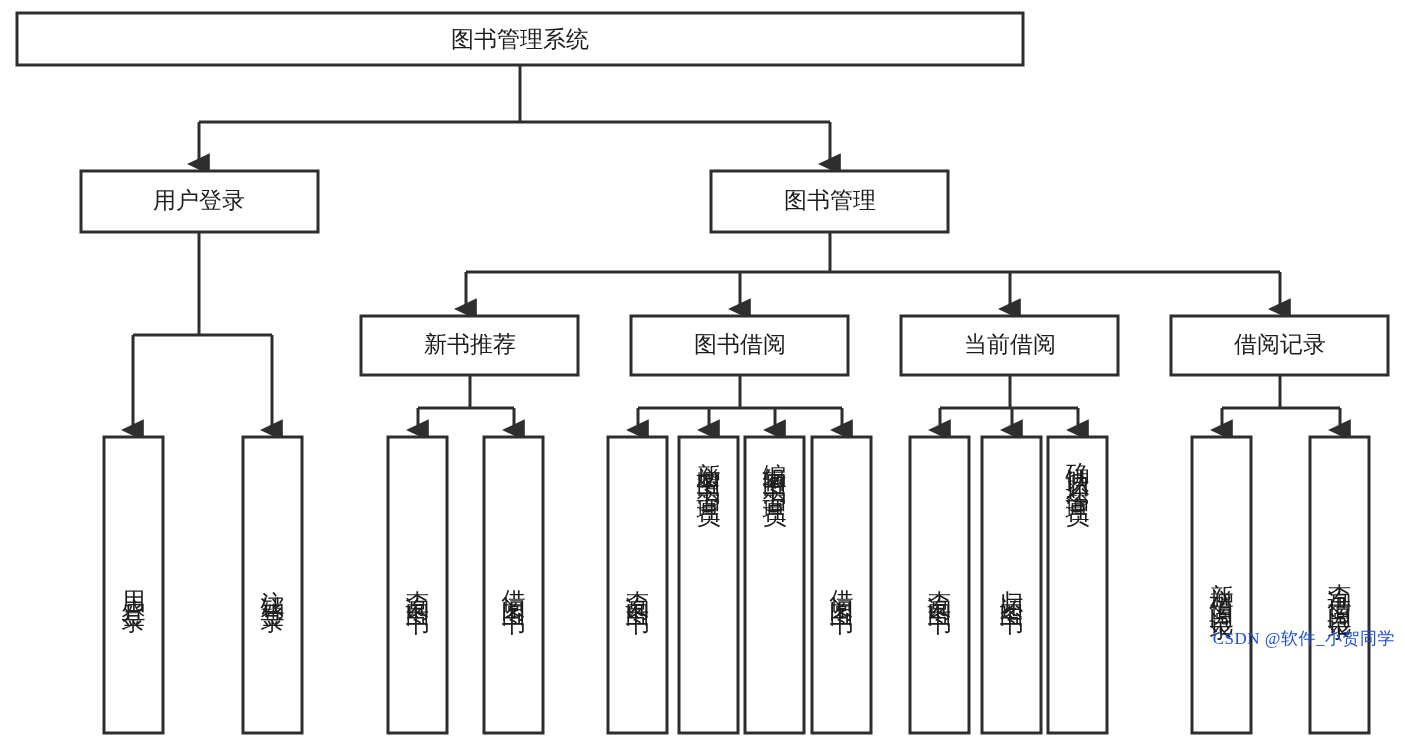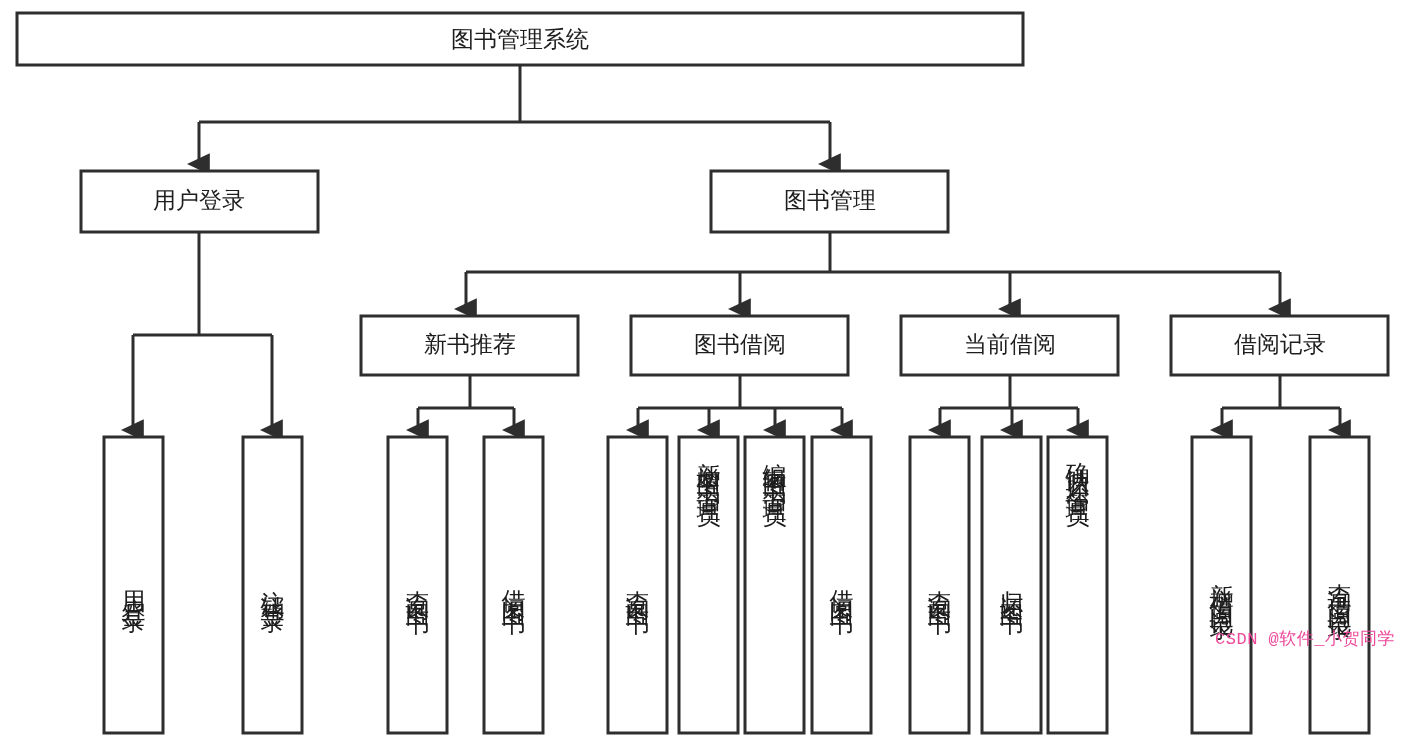--- a/index.html
+++ b/index.html
@@ -40,23 +40,23 @@
   }
   .edge-line {
     stroke: #2e2e2e;
     stroke-width: 3;
     fill: none;
   }
   .watermark {
     position: absolute;
     right: 10px;
     bottom: 6px;
-    font-family: Liberation Mono, monospace;
+    font-family: Liberation Serif, serif;
     font-size: 17px;
-    color: #ec4899;
+    color: #1d4ed8;
     white-space: nowrap;
     letter-spacing: 0.5px;
     text-align: center;
   }
 </style>
 </head>
 <body>
 
 <div id="diagram-root">
 

